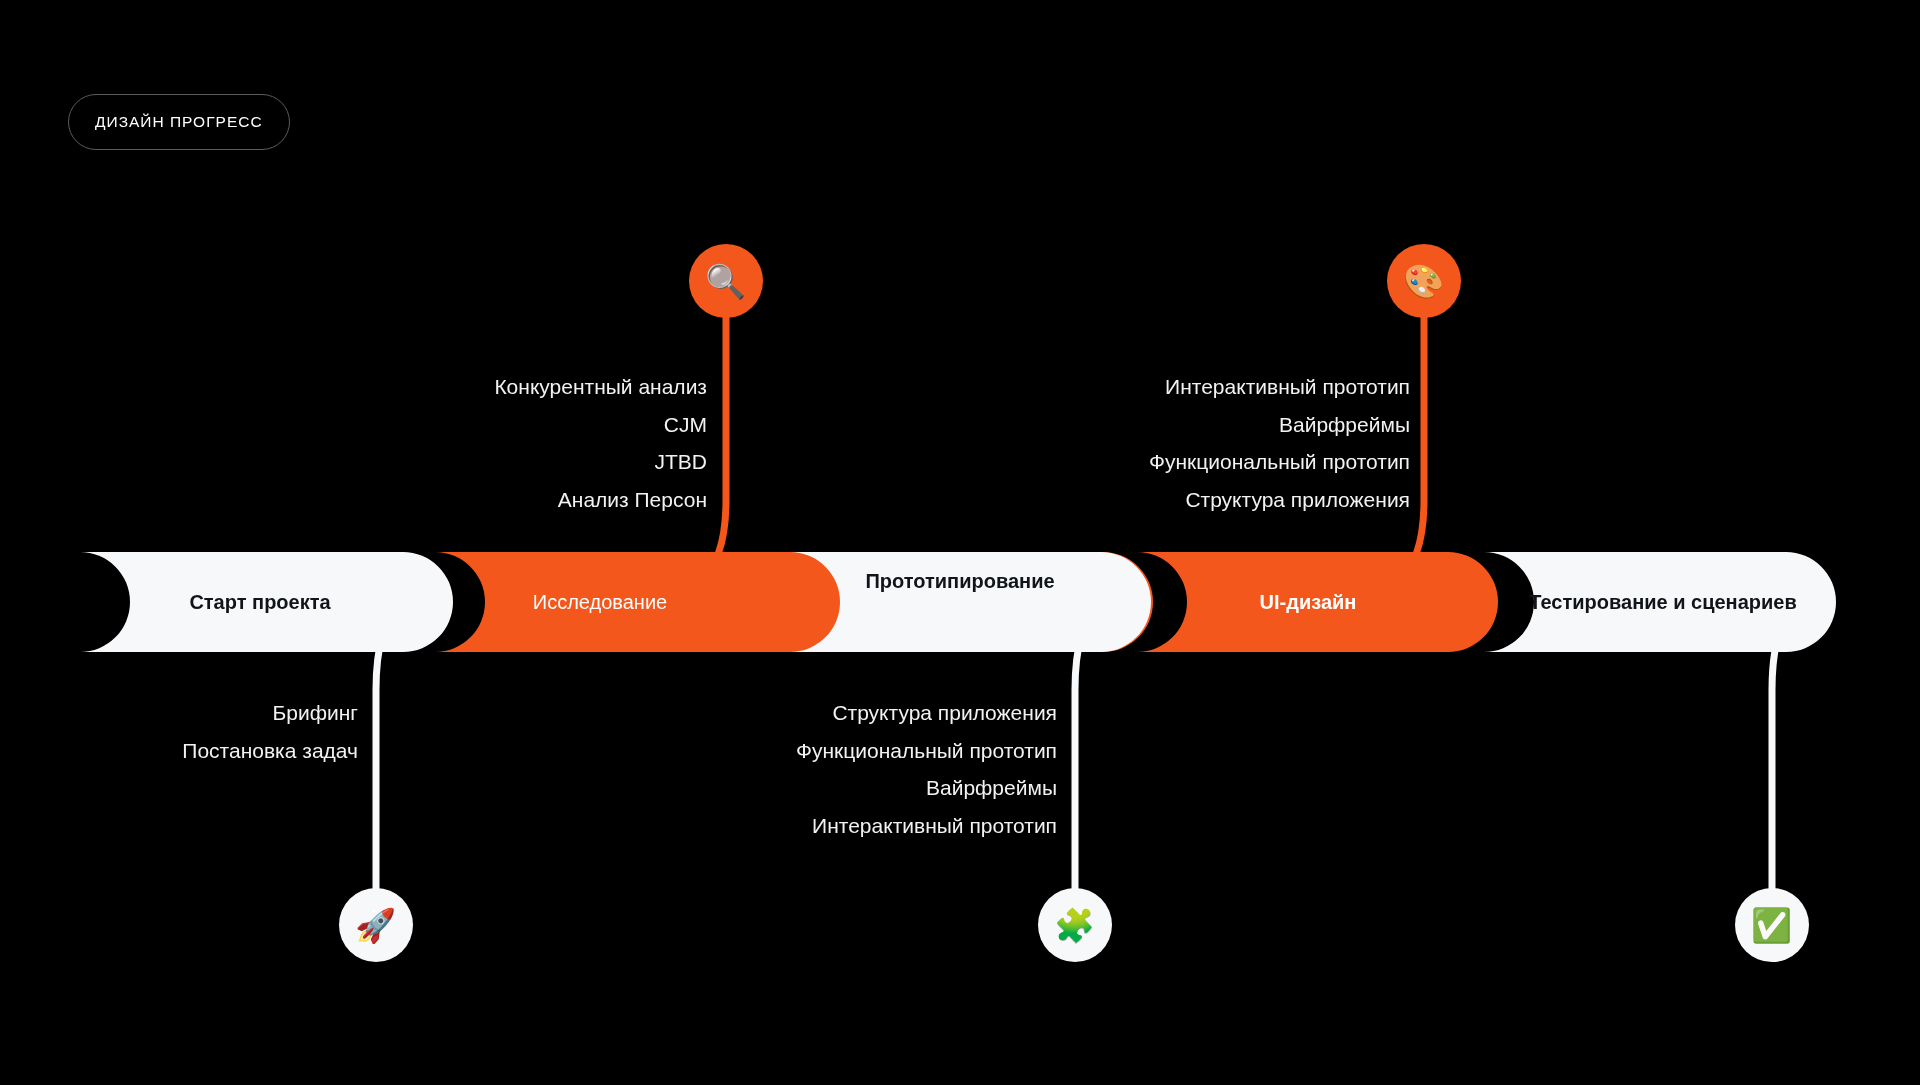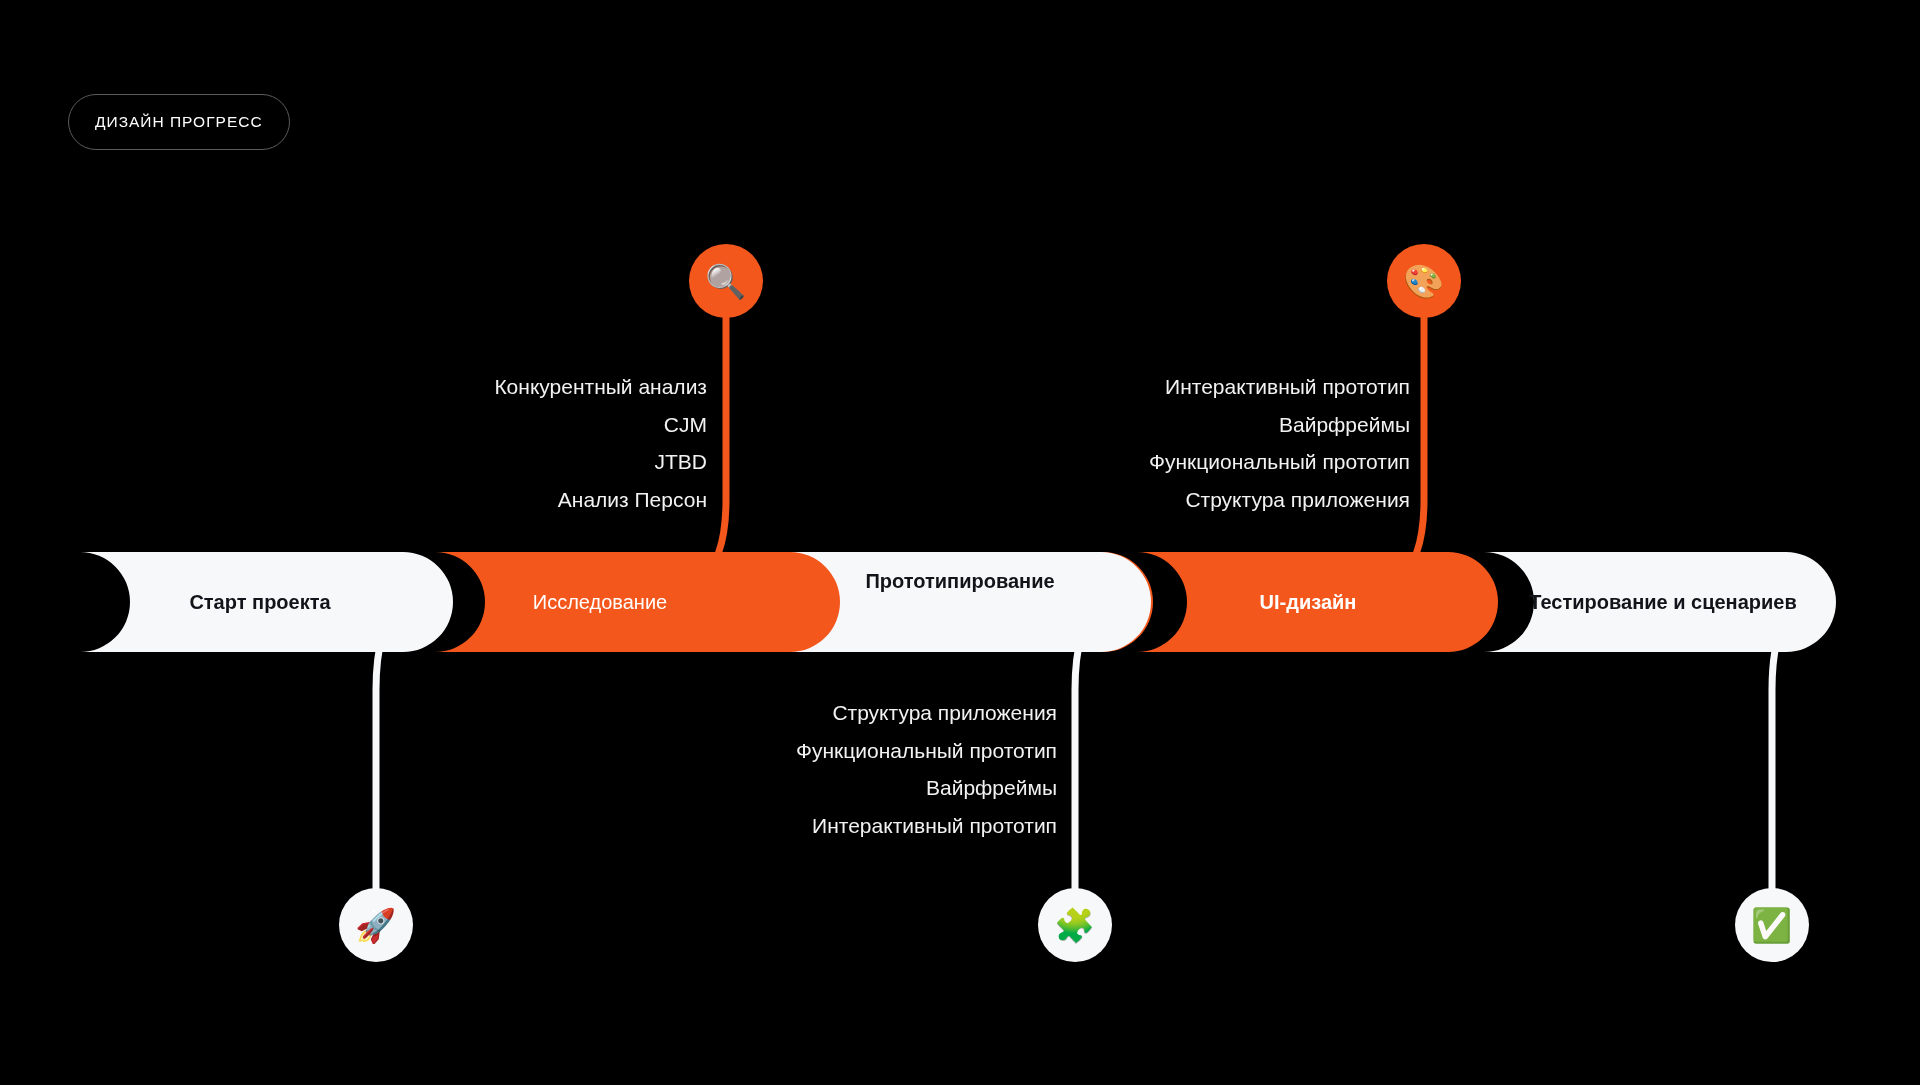--- a/index.html
+++ b/index.html
@@ -116,20 +116,24 @@
     <span class="task">Анализ Персон</span>
   </div>
 
   <div class="task-list" style="right:510px;top:368px;">
     <span class="task">Интерактивный прототип</span>
     <span class="task">Вайрфреймы</span>
     <span class="task">Функциональный прототип</span>
     <span class="task">Структура приложения</span>
   </div>
 
+  <div class="task-list" style="right:1562px;top:694px;">
+    <span class="task">Брифинг</span>
+    <span class="task">Постановка задач</span>
+  </div>
 
   <div class="task-list" style="right:863px;top:694px;">
     <span class="task">Структура приложения</span>
     <span class="task">Функциональный прототип</span>
     <span class="task">Вайрфреймы</span>
     <span class="task">Интерактивный прототип</span>
   </div>
 
 
   <div class="node orange" style="left:726px;top:281px;">🔍</div>

